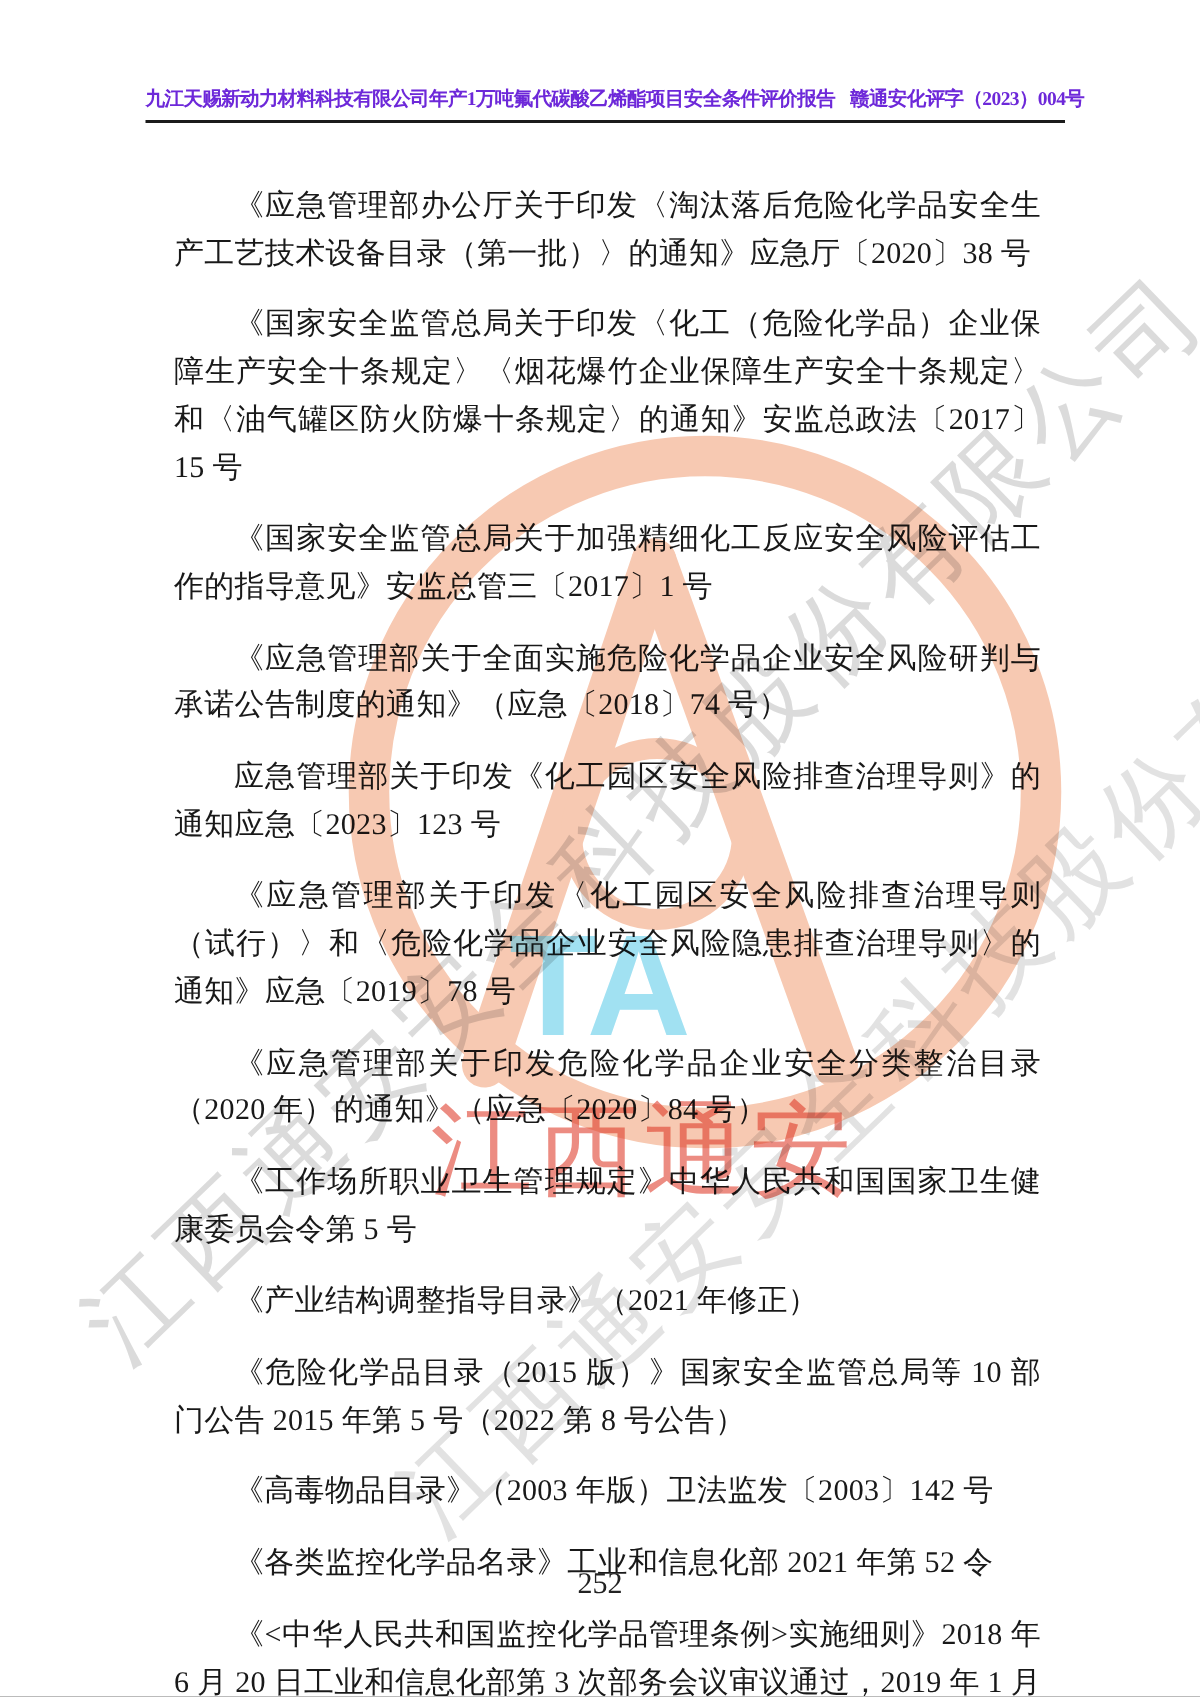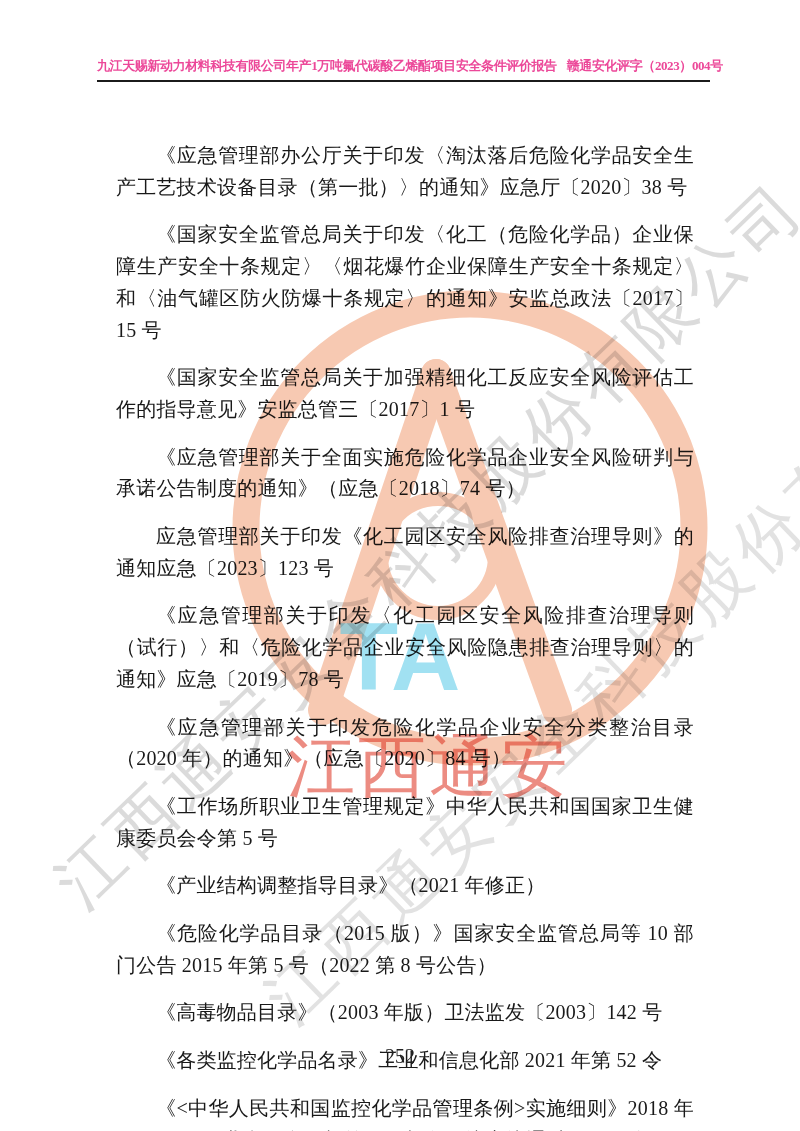--- a/index.html
+++ b/index.html
@@ -7,30 +7,30 @@
     position:relative;
     width:800px;height:1131px;
     margin:0 auto;
     background:#ffffff;
     overflow:hidden;
     font-family:"Liberation Serif","DejaVu Serif",serif;
     color:#1e1e1e;
   }
   
   .header{
-    margin:0 90px 18px 97px;
+    margin:0 90px 0 97px;
     padding-top:57px;
     padding-bottom:5px;
     border-bottom:2px solid #1b1b1b;
     text-align:center;
     font-size:13px;
     font-weight:bold;
     letter-spacing:-0.4px;
     white-space:nowrap;
-    color:#ec4899;
+    color:#6d28d9;
   }
   .header .docnum{margin-left:10px;}
   
   .content{
     position:relative;
     padding:24px 90px 0 100px;
     font-size:20px;
     line-height:31.7px;
     text-align:justify;
     letter-spacing:0.2px;

